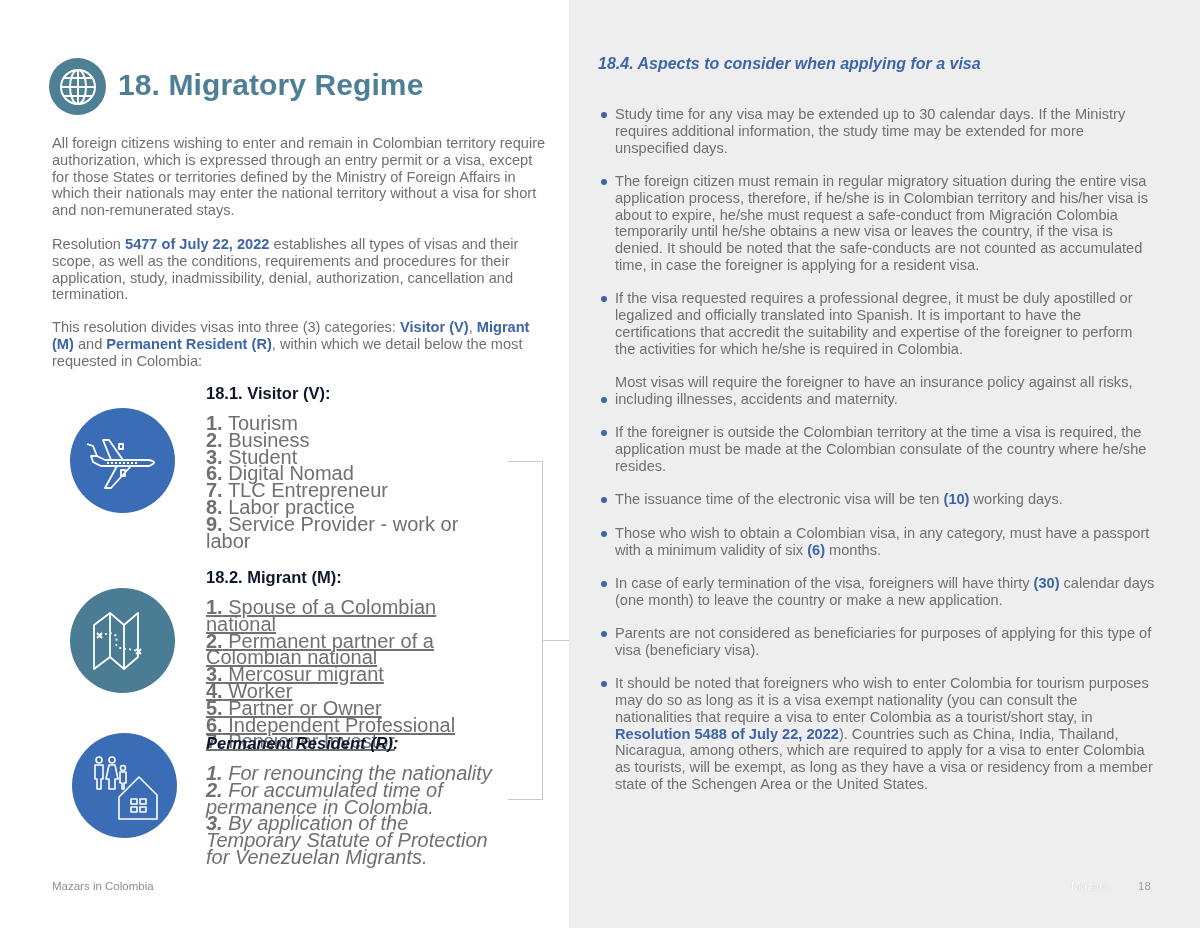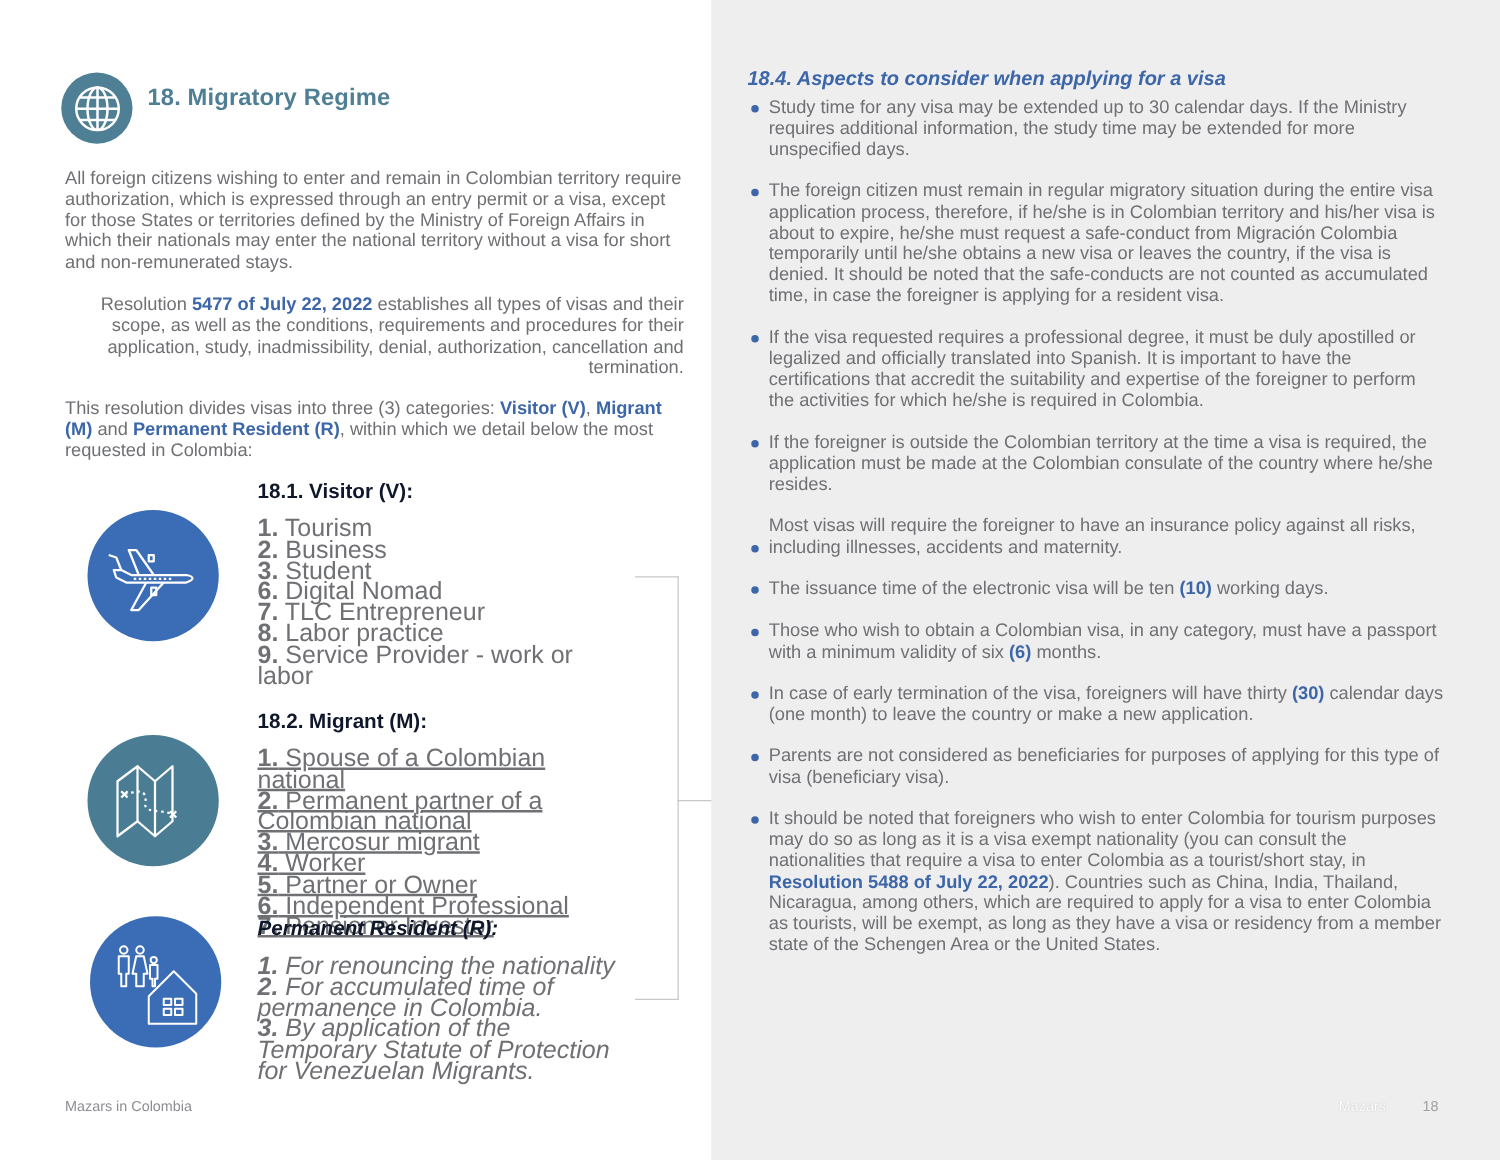--- a/index.html
+++ b/index.html
@@ -19,29 +19,29 @@
       background: #eeeeef;
     }
     
     .title-icon {
       position: absolute; left: 49px; top: 58px; width: 57px; height: 57px;
       border-radius: 50%; background: #4f7f95;
       display: flex; align-items: center; justify-content: center;
     }
     .page-title {
       position: absolute; left: 118px; top: 68px;
-      font-size: 19px; font-weight: bold; color: #4f7f95; letter-spacing: 0.1px;
+      font-size: 30px; font-weight: bold; color: #4f7f95; letter-spacing: 0.1px;
     }
     .para {
       position: absolute; left: 52px; width: 495px;
       font-size: 14.6px; line-height: 16.8px; color: #6f7073;
     }
     .hl { color: #3c66a8; font-weight: bold; }
     .para-1 { top: 135px; }
-    .para-2 { top: 236px; text-align: right; }
+    .para-2 { top: 236px; }
     .para-3 { top: 319px; }
 
     
     .cat-icon {
       position: absolute; width: 105px; height: 105px; border-radius: 50%;
       display: flex; align-items: center; justify-content: center;
     }
     .cat-icon.visitor { left: 70px; top: 408px; background: #3a6db5; }
     .cat-icon.migrant { left: 70px; top: 588px; background: #4a7d93; }
     .cat-icon.resident { left: 72px; top: 733px; background: #3a6db5; }
@@ -69,21 +69,21 @@
     }
     .bracket-mid {
       position: absolute; left: 542px; top: 640px; width: 27px; height: 1px; background: #c8c8c8;
     }
 
     
     .section-title {
       position: absolute; left: 598px; top: 55px;
       font-size: 16px; font-weight: bold; color: #3c66a8; font-style: italic;
     }
-    .aspects { position: absolute; left: 600px; top: 78px; width: 555px; list-style: none; }
+    .aspects { position: absolute; left: 600px; top: 106px; width: 555px; list-style: none; }
     .aspect {
       position: relative; padding-left: 15px;
       font-size: 14.6px; line-height: 16.8px; color: #6f7073;
       margin-bottom: 16.6px;
     }
     .aspect .bullet {
       position: absolute; left: 1px; top: 6px; width: 6px; height: 6px;
       border-radius: 50%; background: #3c66a8;
     }
     .aspect.bullet-bottom .bullet { top: 23px; }
@@ -202,22 +202,22 @@
 <div class="bracket-top"></div>
 <div class="bracket-v"></div>
 <div class="bracket-bottom"></div>
 <div class="bracket-mid"></div>
 
 <div class="section-title">18.4. Aspects to consider when applying for a visa</div>
 <ul class="aspects">
   <li class="aspect"><span class="bullet"></span><span>Study time for any visa may be extended up to 30 calendar days. If the Ministry requires additional information, the study time may be extended for more unspecified days.</span></li>
   <li class="aspect"><span class="bullet"></span><span>The foreign citizen must remain in regular migratory situation during the entire visa application process, therefore, if he/she is in Colombian territory and his/her visa is about to expire, he/she must request a safe-conduct from Migración Colombia temporarily until he/she obtains a new visa or leaves the country, if the visa is denied. It should be noted that the safe-conducts are not counted as accumulated time, in case the foreigner is applying for a resident visa.</span></li>
   <li class="aspect"><span class="bullet"></span><span>If the visa requested requires a professional degree, it must be duly apostilled or legalized and officially translated into Spanish. It is important to have the certifications that accredit the suitability and expertise of the foreigner to perform the activities for which he/she is required in Colombia.</span></li>
+  <li class="aspect bullet-bottom"><span class="bullet"></span><span>Most visas will require the foreigner to have an insurance policy against all risks, including illnesses, accidents and maternity.</span></li>
   <li class="aspect"><span class="bullet"></span><span>If the foreigner is outside the Colombian territory at the time a visa is required, the application must be made at the Colombian consulate of the country where he/she resides.</span></li>
-  <li class="aspect bullet-bottom"><span class="bullet"></span><span>Most visas will require the foreigner to have an insurance policy against all risks, including illnesses, accidents and maternity.</span></li>
   <li class="aspect"><span class="bullet"></span><span>The issuance time of the electronic visa will be ten </span><span class="hl">(10)</span><span> working days.</span></li>
   <li class="aspect"><span class="bullet"></span><span>Those who wish to obtain a Colombian visa, in any category, must have a passport with a minimum validity of six </span><span class="hl">(6)</span><span> months.</span></li>
   <li class="aspect"><span class="bullet"></span><span>In case of early termination of the visa, foreigners will have thirty </span><span class="hl">(30)</span><span> calendar days (one month) to leave the country or make a new application.</span></li>
   <li class="aspect"><span class="bullet"></span><span>Parents are not considered as beneficiaries for purposes of applying for this type of visa (beneficiary visa).</span></li>
   <li class="aspect"><span class="bullet"></span><span>It should be noted that foreigners who wish to enter Colombia for tourism purposes may do so as long as it is a visa exempt nationality (you can consult the nationalities that require a visa to enter Colombia as a tourist/short stay, in </span><span class="hl">Resolution 5488 of July 22, 2022</span><span>). Countries such as China, India, Thailand, Nicaragua, among others, which are required to apply for a visa to enter Colombia as tourists, will be exempt, as long as they have a visa or residency from a member state of the Schengen Area or the United States.</span></li>
 </ul>
 
 <div class="footer-left">Mazars in Colombia</div>
 <div class="footer-brand">Mazars</div>
 <div class="footer-page">18</div>

